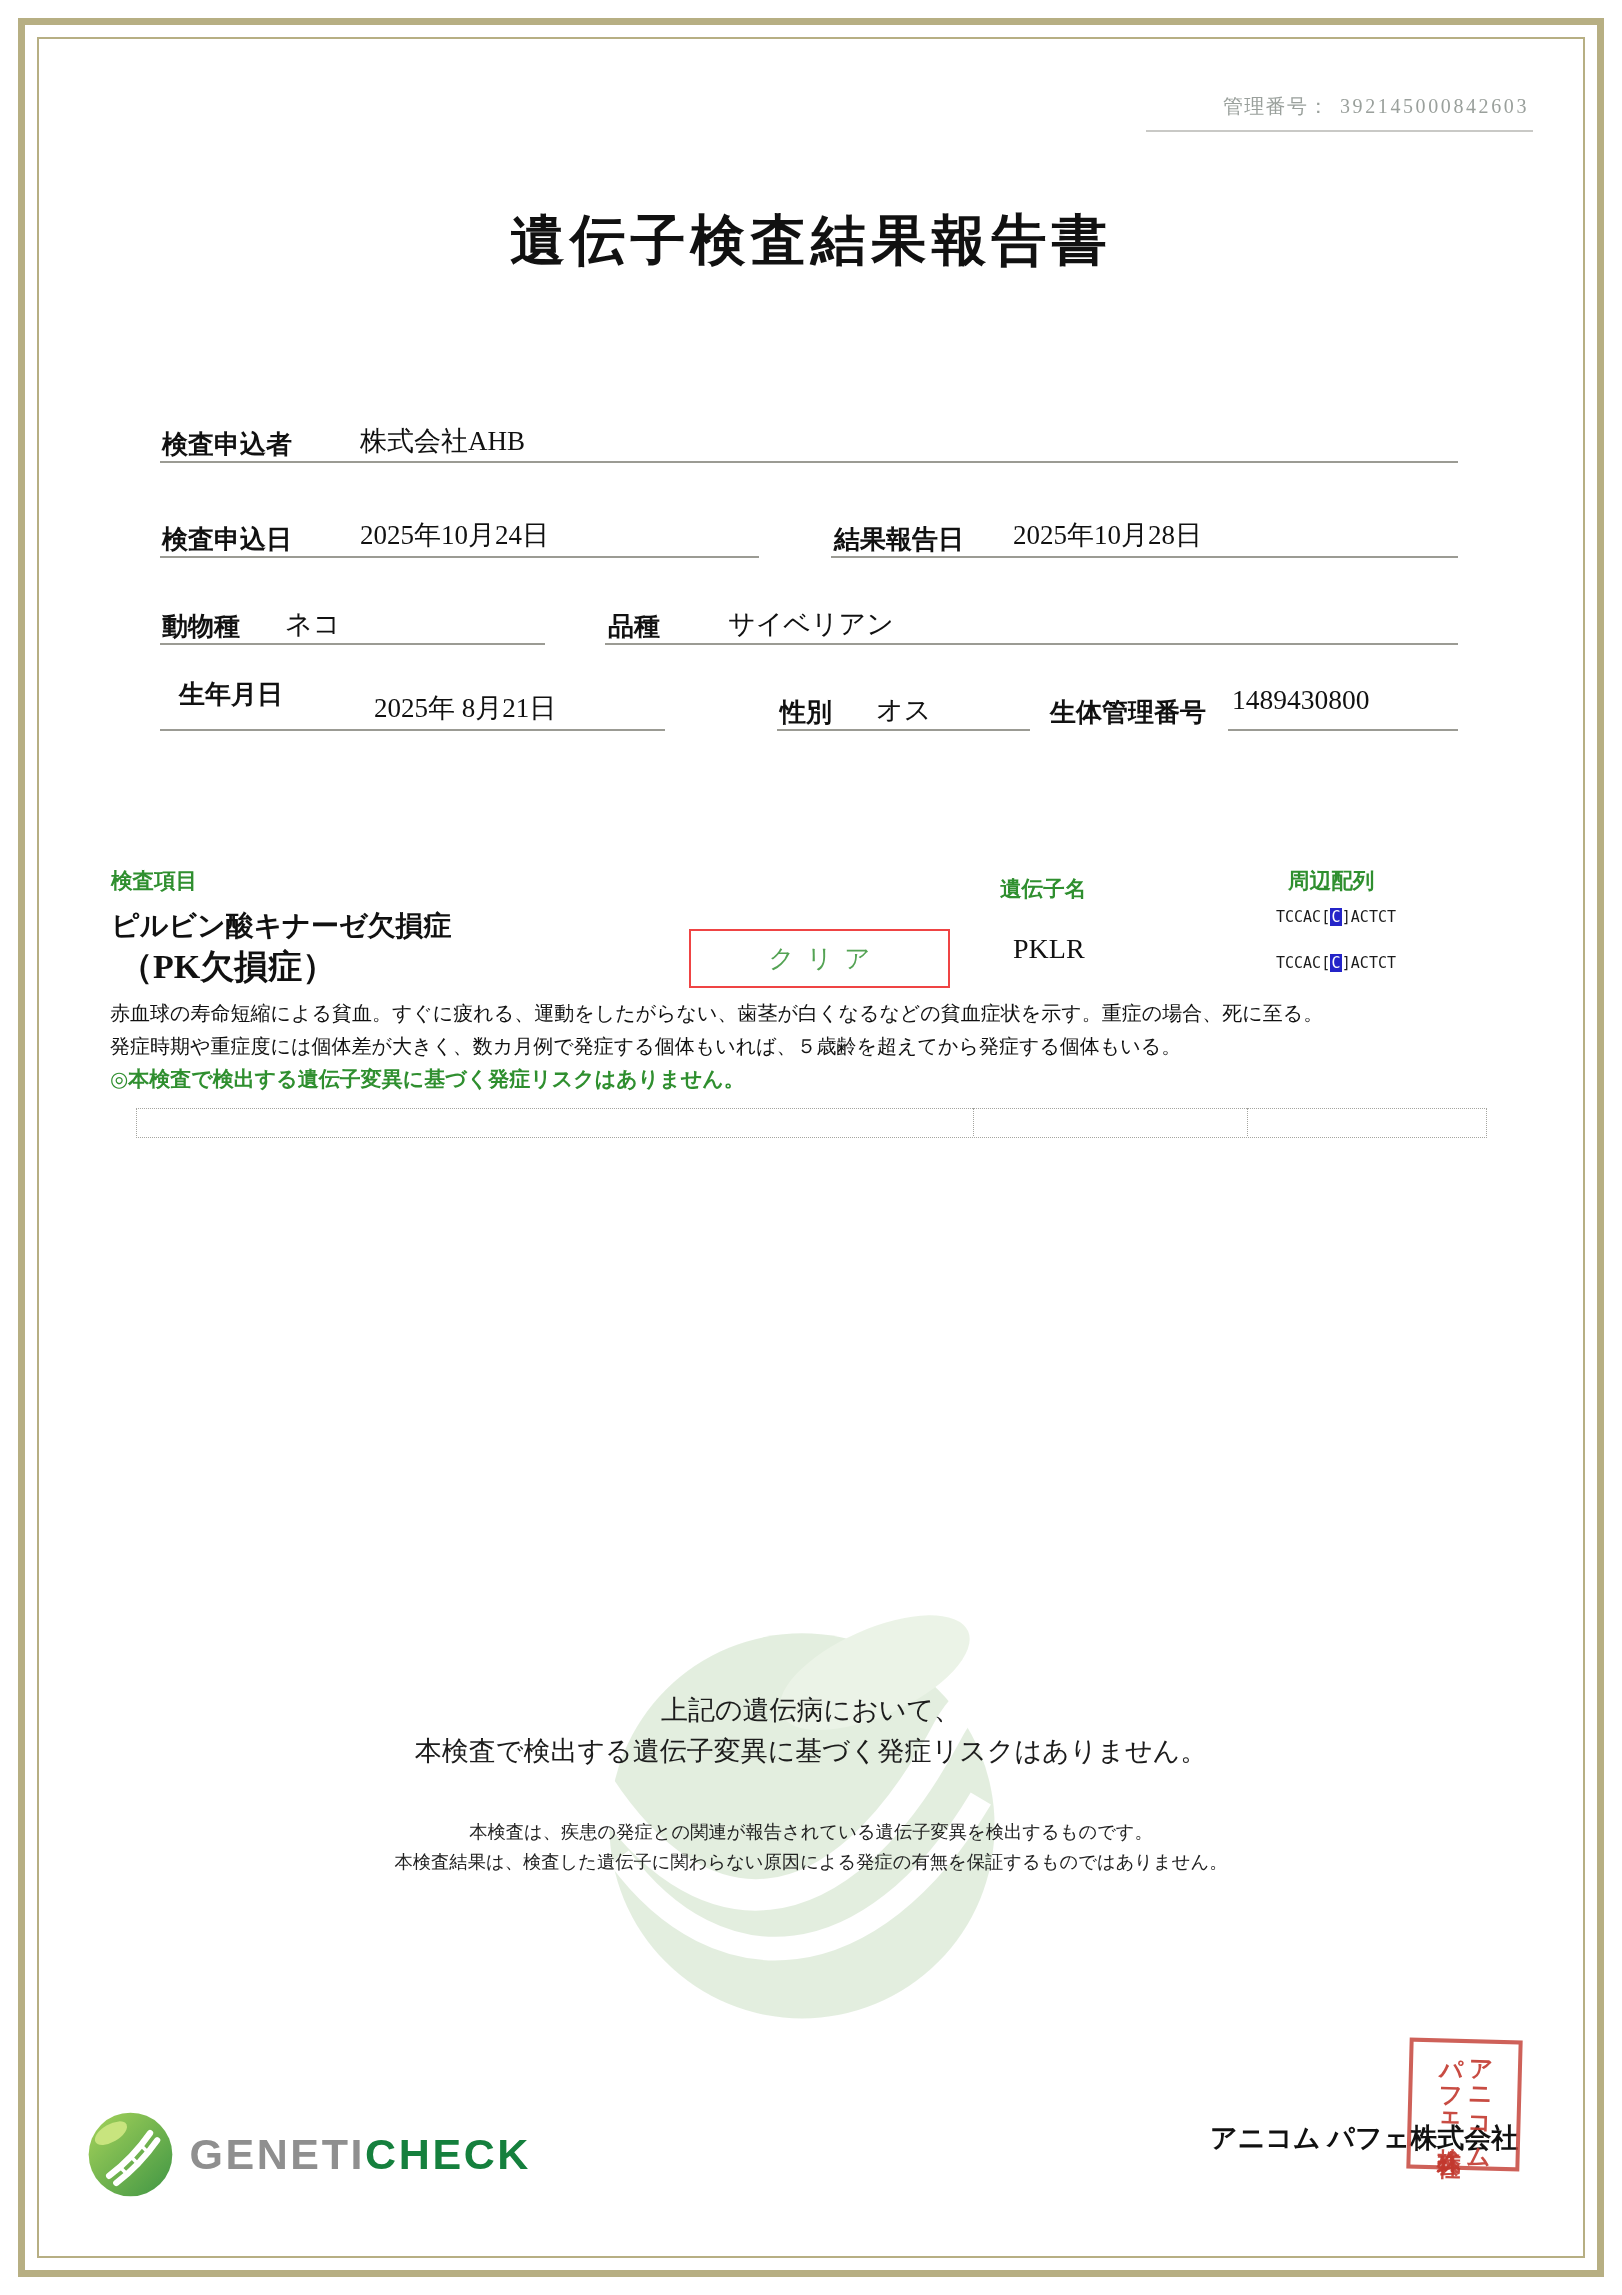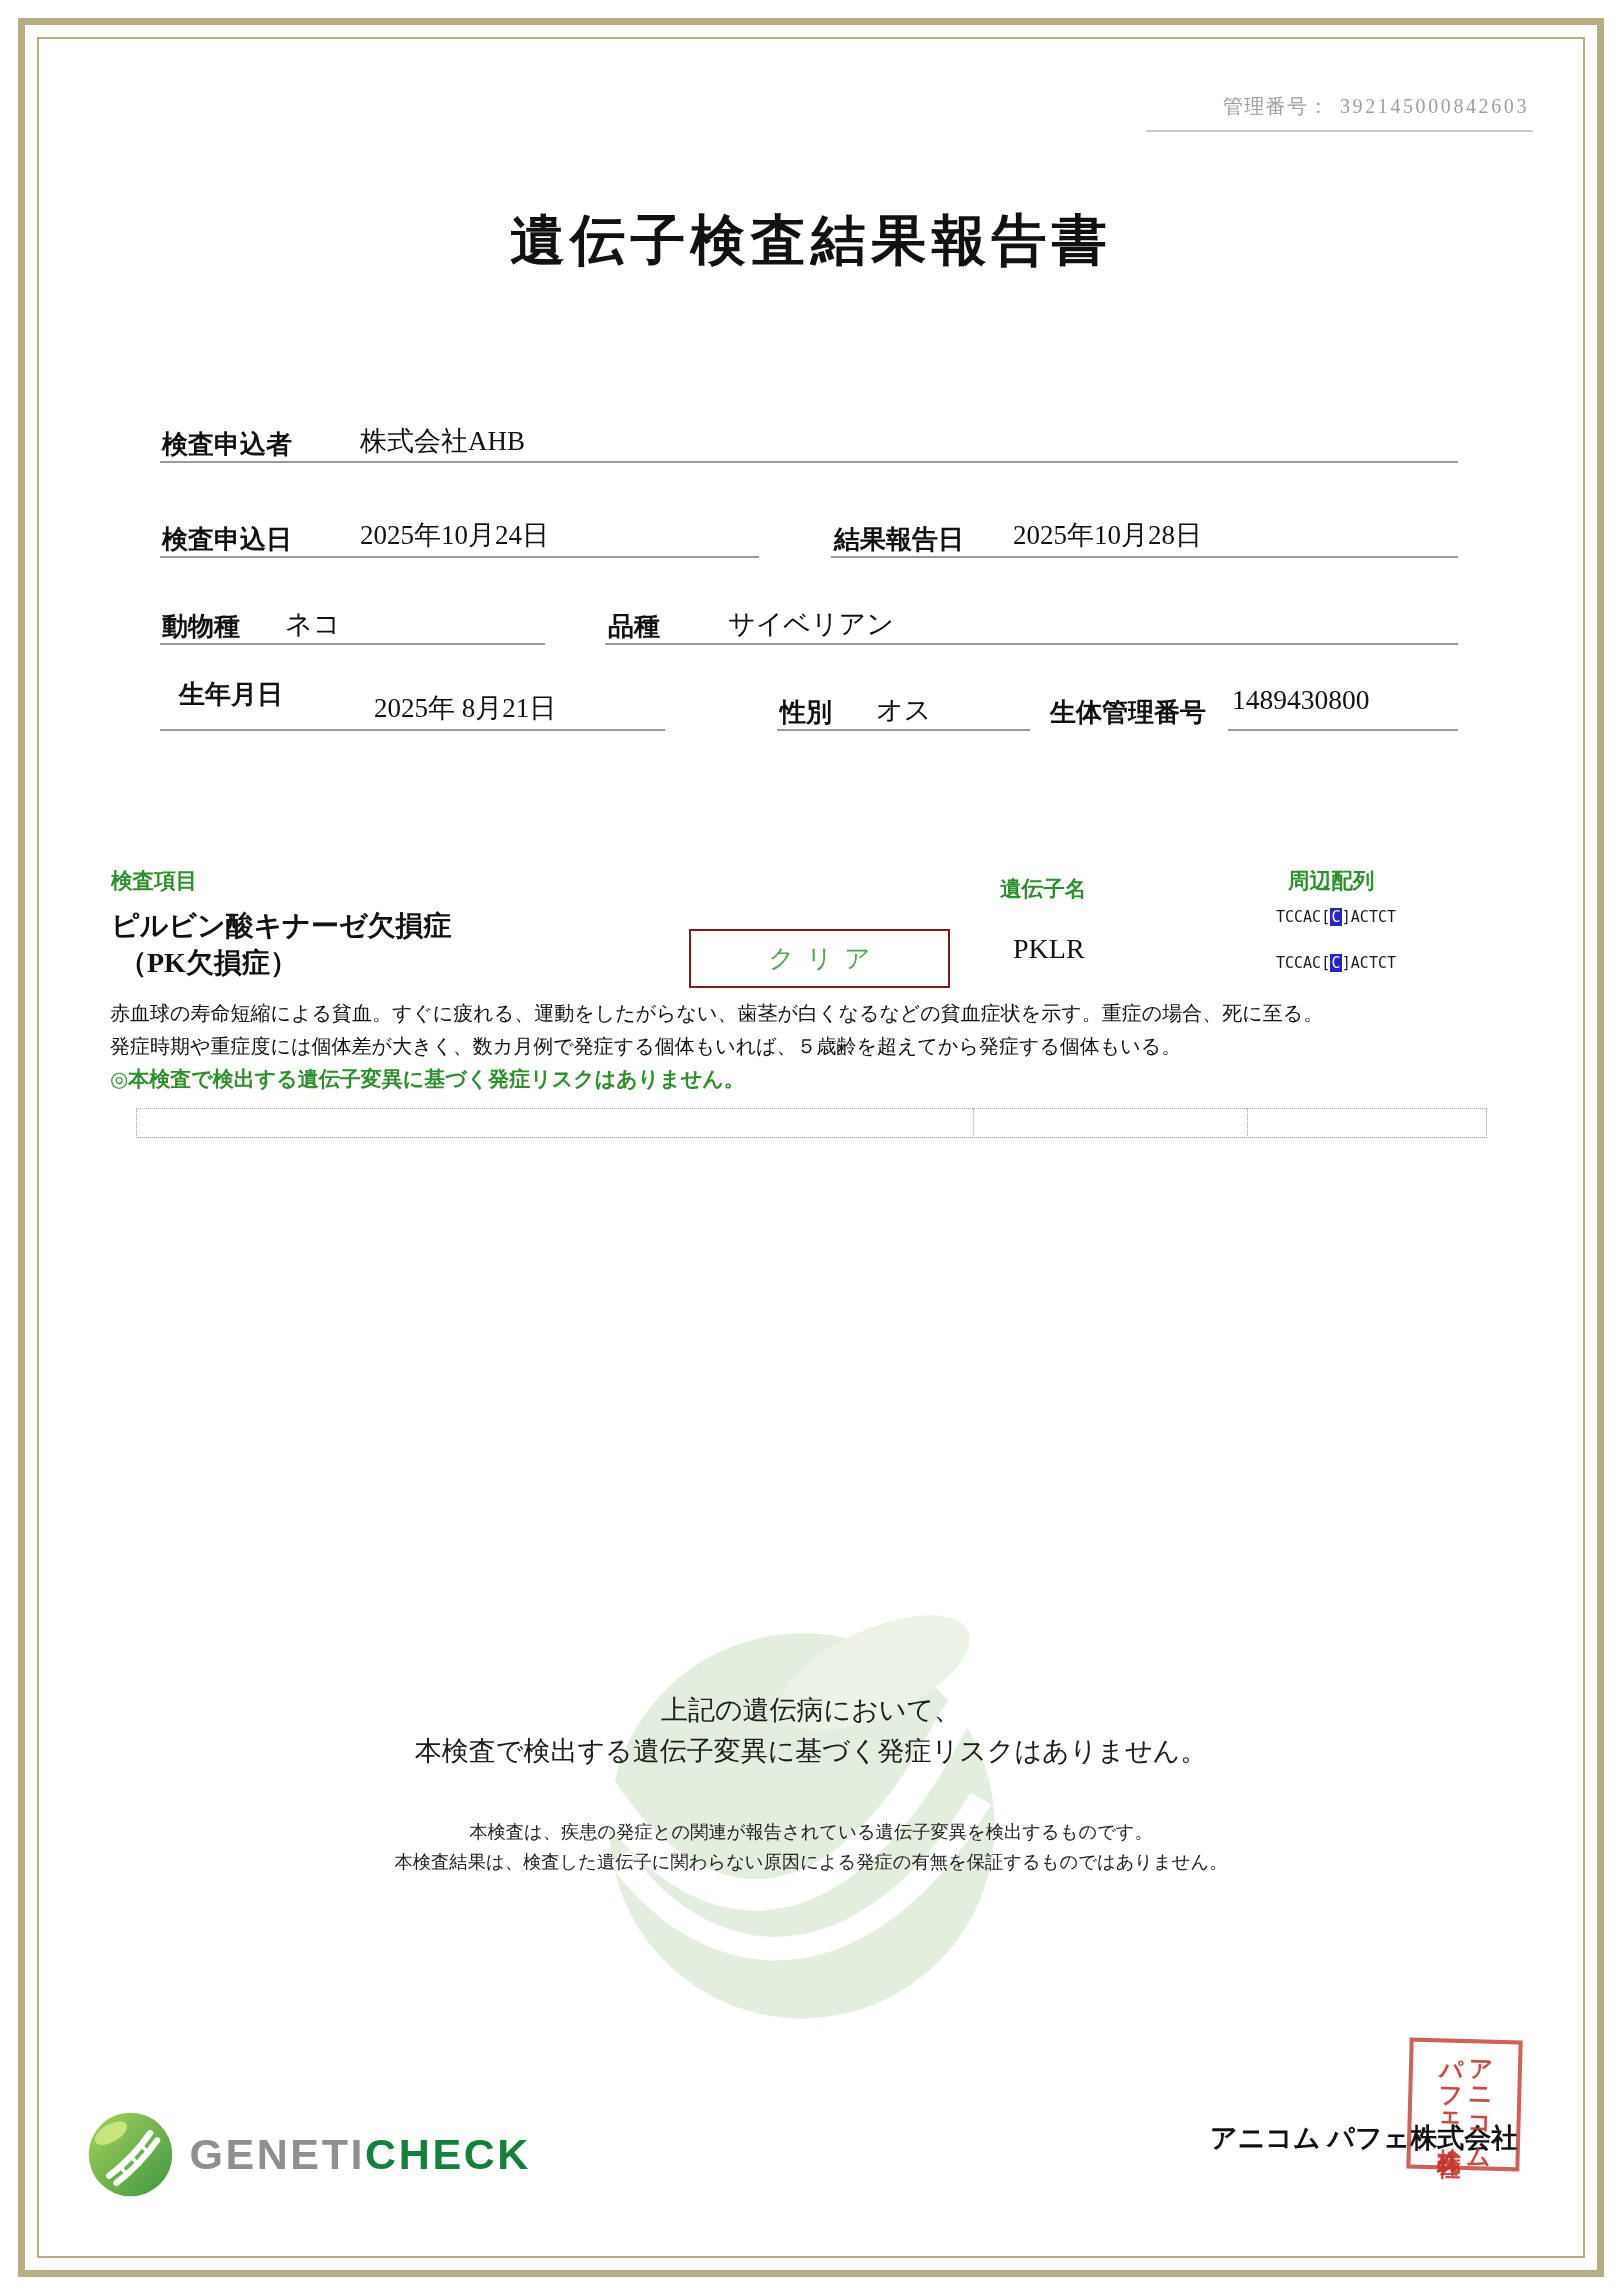--- a/index.html
+++ b/index.html
@@ -18,22 +18,22 @@
   .title{top:204px;left:0;width:100%;text-align:center;font-weight:bold;
          font-size:55px;letter-spacing:5.2px;}
 
   .lbl{font-weight:bold;font-size:26px;white-space:nowrap;}
   .val{font-size:27px;white-space:nowrap;}
   .rule{border-bottom:2px solid #9b9b94;height:0;}
 
   .ghead{font-family:"Liberation Sans","DejaVu Sans",sans-serif;font-weight:bold;
          font-size:21.6px;color:#2f8f2f;white-space:nowrap;}
   .item1{font-size:28px;font-weight:bold;white-space:nowrap;}
-  .item2{font-size:28px;font-weight:bold;white-space:nowrap;text-align:right;}
-  .result-box{left:689px;top:929px;width:257px;height:55px;border:2px solid #7f1d1d;
+  .item2{font-size:34px;font-weight:bold;white-space:nowrap;text-align:right;}
+  .result-box{left:689px;top:929px;width:257px;height:55px;border:2px solid #ef4444;
               display:flex;align-items:center;justify-content:center;}
   .result-box span{font-family:"Liberation Sans","DejaVu Sans",sans-serif;color:#54a354;
                    font-size:25.5px;letter-spacing:11.8px;padding-left:11.8px;}
   .gene{font-size:28px;white-space:nowrap;}
   .seq{font-size:15px;white-space:nowrap;color:#1b1b1b;}
   .seq .var{background:#2424c8;color:#ffffff;padding:0 1.3px;}
 
   .desc{width:1427px;font-size:20px;white-space:nowrap;}
   .risk{font-size:21px;font-weight:bold;color:#2f8f2f;white-space:nowrap;}
 

